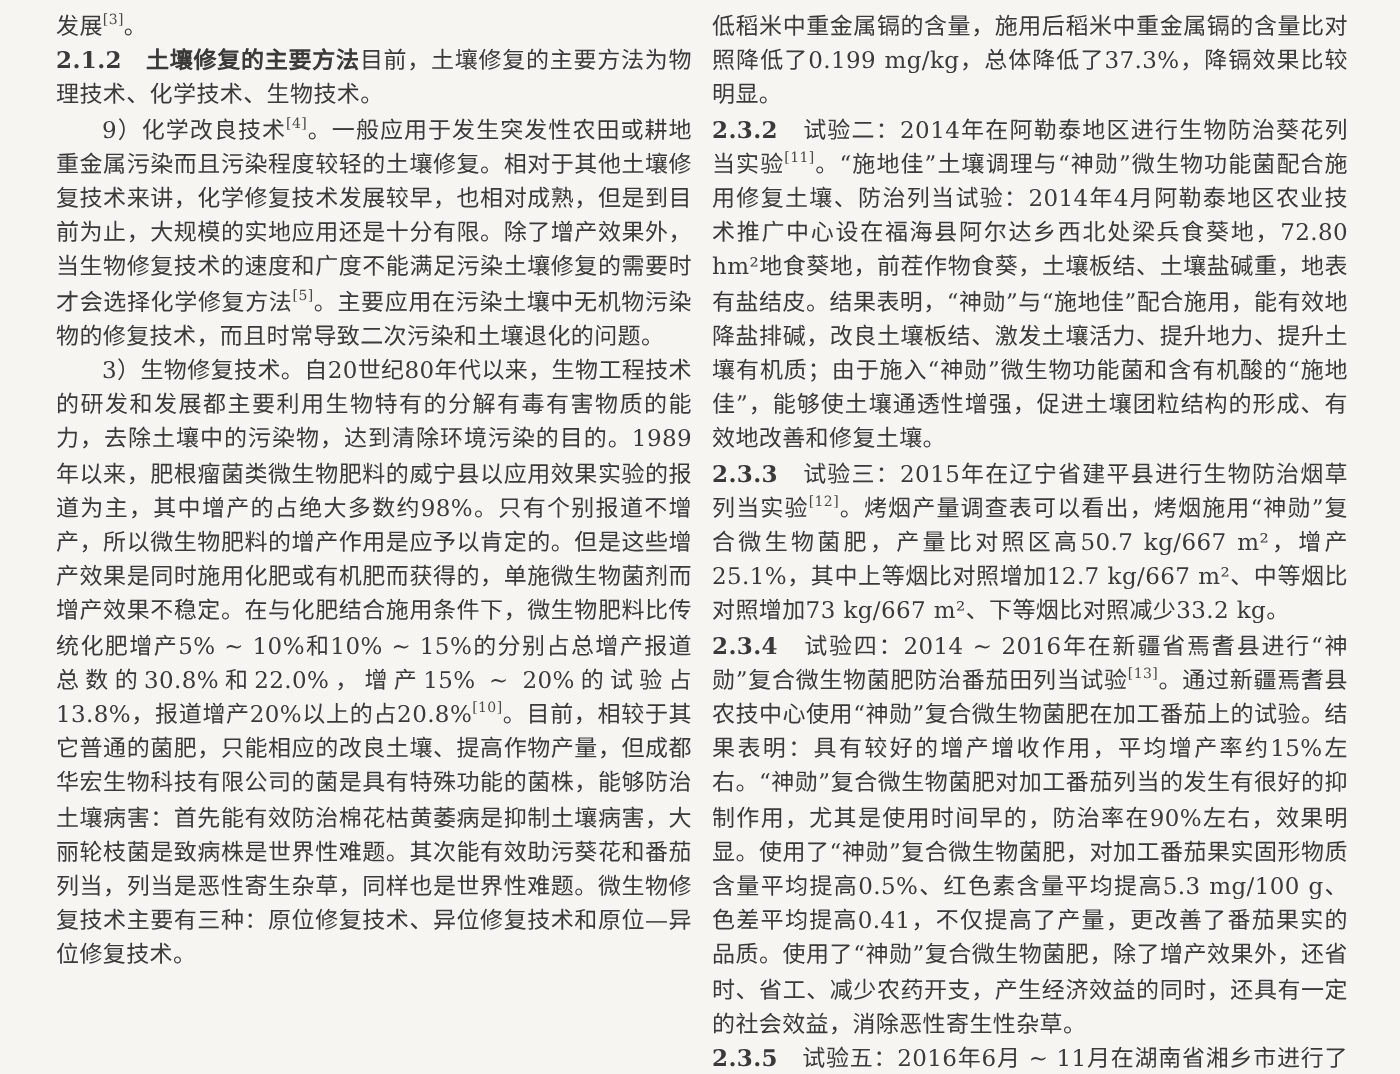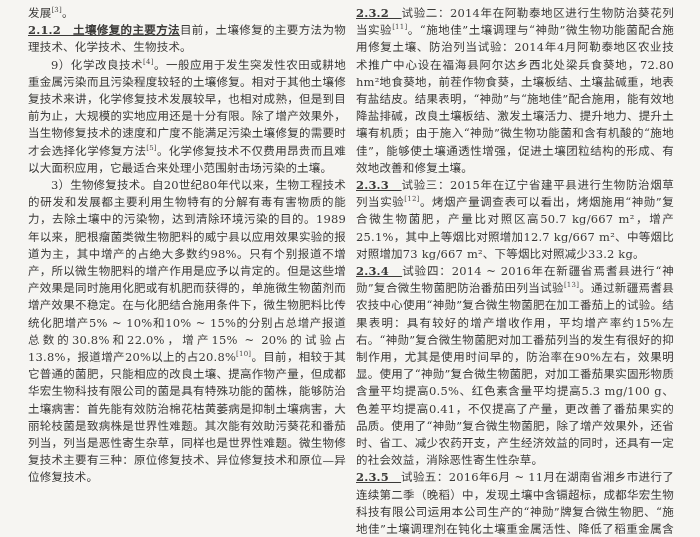--- a/index.html
+++ b/index.html
@@ -18,37 +18,38 @@
   .col { width: 318px; }
   p.para {
     margin: 0;
     font-size: 11.5px;
     line-height: 17.2px;
     text-align: justify;
     color: #3b3a38;
     letter-spacing: 0.2px;
   }
   p.para.indent { text-indent: 23px; }
-  .bold { font-weight: bold; text-decoration: underline; }
+  .bold { font-weight: bold; }
   sup {
     font-size: 7px;
     line-height: 0;
     vertical-align: super;
     color: #4a4946;
   }
 </style>
 </head>
 <body>
 
 <div class="page">
   <div class="col">
       <p class="para"><span>发展</span><sup>[3]</sup><span>。</span></p>
       <p class="para"><span class="bold">2.1.2　土壤修复的主要方法</span><span>目前，土壤修复的主要方法为物理技术、化学技术、生物技术。</span></p>
-      <p class="para indent"><span>9）化学改良技术</span><sup>[4]</sup><span>。一般应用于发生突发性农田或耕地重金属污染而且污染程度较轻的土壤修复。相对于其他土壤修复技术来讲，化学修复技术发展较早，也相对成熟，但是到目前为止，大规模的实地应用还是十分有限。除了增产效果外，当生物修复技术的速度和广度不能满足污染土壤修复的需要时才会选择化学修复方法</span><sup>[5]</sup><span>。化学修复技术不仅费用昂贵而且难以大面积应用，它最适合来处理小范围射击场污染的土壤。</span></p>
+      <p class="para indent"><span>9）化学改良技术</span><sup>[4]</sup><span>。一般应用于发生突发性农田或耕地重金属污染而且污染程度较轻的土壤修复。相对于其他土壤修复技术来讲，化学修复技术发展较早，也相对成熟，但是到目前为止，大规模的实地应用还是十分有限。除了增产效果外，当生物修复技术的速度和广度不能满足污染土壤修复的需要时才会选择化学修复方法</span><sup>[5]</sup><span>。主要应用在污染土壤中无机物污染物的修复技术，而且时常导致二次污染和土壤退化的问题。</span></p>
       <p class="para indent"><span>3）生物修复技术。自20世纪80年代以来，生物工程技术的研发和发展都主要利用生物特有的分解有毒有害物质的能力，去除土壤中的污染物，达到清除环境污染的目的。1989年以来，肥根瘤菌类微生物肥料的威宁县以应用效果实验的报道为主，其中增产的占绝大多数约98%。只有个别报道不增产，所以微生物肥料的增产作用是应予以肯定的。但是这些增产效果是同时施用化肥或有机肥而获得的，单施微生物菌剂而增产效果不稳定。在与化肥结合施用条件下，微生物肥料比传统化肥增产5% ~ 10%和10% ~ 15%的分别占总增产报道总数的30.8%和22.0%，增产15% ~ 20%的试验占13.8%，报道增产20%以上的占20.8%</span><sup>[10]</sup><span>。目前，相较于其它普通的菌肥，只能相应的改良土壤、提高作物产量，但成都华宏生物科技有限公司的菌是具有特殊功能的菌株，能够防治土壤病害：首先能有效防治棉花枯黄萎病是抑制土壤病害，大丽轮枝菌是致病株是世界性难题。其次能有效助污葵花和番茄列当，列当是恶性寄生杂草，同样也是世界性难题。微生物修复技术主要有三种：原位修复技术、异位修复技术和原位—异位修复技术。</span></p>
     </div>
   <div class="col">
+      <p class="para"><span>低稻米中重金属镉的含量，施用后稻米中重金属镉的含量比对照降低了0.199 mg/kg，总体降低了37.3%，降镉效果比较明显。</span></p>
       <p class="para"><span class="bold">2.3.2　</span><span>试验二：2014年在阿勒泰地区进行生物防治葵花列当实验</span><sup>[11]</sup><span>。“施地佳”土壤调理与“神勋”微生物功能菌配合施用修复土壤、防治列当试验：2014年4月阿勒泰地区农业技术推广中心设在福海县阿尔达乡西北处梁兵食葵地，72.80 hm²地食葵地，前茬作物食葵，土壤板结、土壤盐碱重，地表有盐结皮。结果表明，“神勋”与“施地佳”配合施用，能有效地降盐排碱，改良土壤板结、激发土壤活力、提升地力、提升土壤有机质；由于施入“神勋”微生物功能菌和含有机酸的“施地佳”，能够使土壤通透性增强，促进土壤团粒结构的形成、有效地改善和修复土壤。</span></p>
       <p class="para"><span class="bold">2.3.3　</span><span>试验三：2015年在辽宁省建平县进行生物防治烟草列当实验</span><sup>[12]</sup><span>。烤烟产量调查表可以看出，烤烟施用“神勋”复合微生物菌肥，产量比对照区高50.7 kg/667 m²，增产25.1%，其中上等烟比对照增加12.7 kg/667 m²、中等烟比对照增加73 kg/667 m²、下等烟比对照减少33.2 kg。</span></p>
       <p class="para"><span class="bold">2.3.4　</span><span>试验四：2014 ~ 2016年在新疆省焉耆县进行“神勋”复合微生物菌肥防治番茄田列当试验</span><sup>[13]</sup><span>。通过新疆焉耆县农技中心使用“神勋”复合微生物菌肥在加工番茄上的试验。结果表明：具有较好的增产增收作用，平均增产率约15%左右。“神勋”复合微生物菌肥对加工番茄列当的发生有很好的抑制作用，尤其是使用时间早的，防治率在90%左右，效果明显。使用了“神勋”复合微生物菌肥，对加工番茄果实固形物质含量平均提高0.5%、红色素含量平均提高5.3 mg/100 g、色差平均提高0.41，不仅提高了产量，更改善了番茄果实的品质。使用了“神勋”复合微生物菌肥，除了增产效果外，还省时、省工、减少农药开支，产生经济效益的同时，还具有一定的社会效益，消除恶性寄生性杂草。</span></p>
       <p class="para"><span class="bold">2.3.5　</span><span>试验五：2016年6月 ~ 11月在湖南省湘乡市进行了连续第二季（晚稻）中，发现土壤中含镉超标，成都华宏生物科技有限公司运用本公司生产的“神勋”牌复合微生物肥、“施地佳”土壤调理剂在钝化土壤重金属活性、降低了稻重金属含量、提高土壤pH值、改良酸化土壤等方面。在试验研究中发现对晚稻生物学性状、晚稻产量、水稻经济效益、稻田土壤化学性状、稻米和稻草镉含量都有影响。</span></p>
     </div>
 </div>
 
 </body></html>

